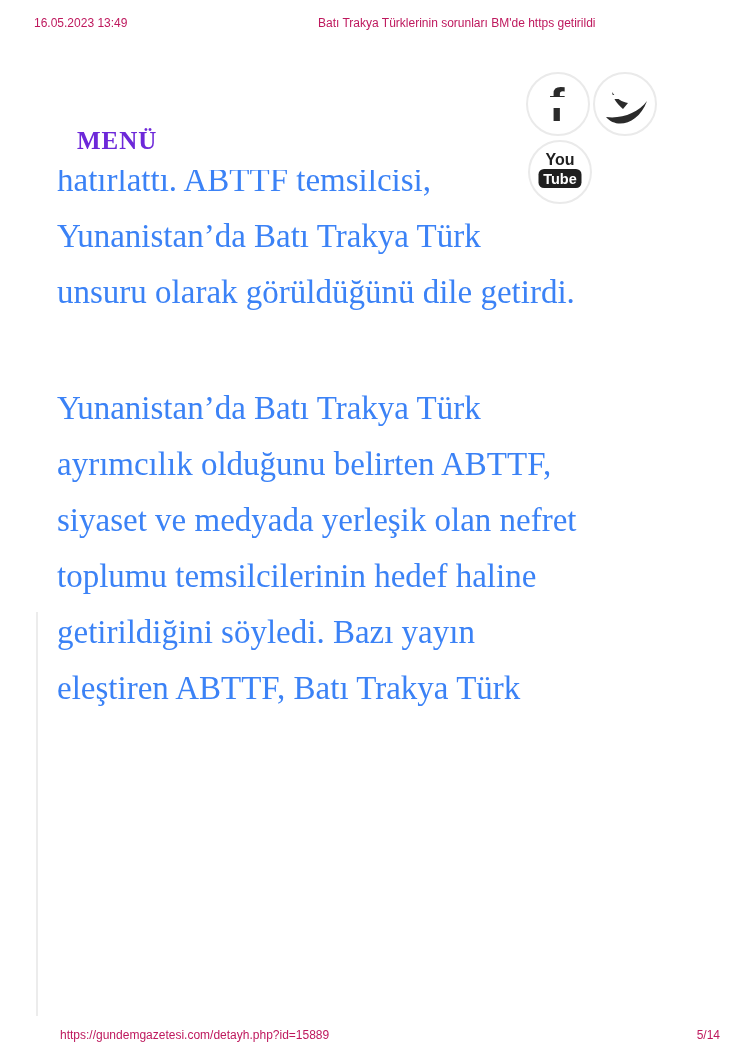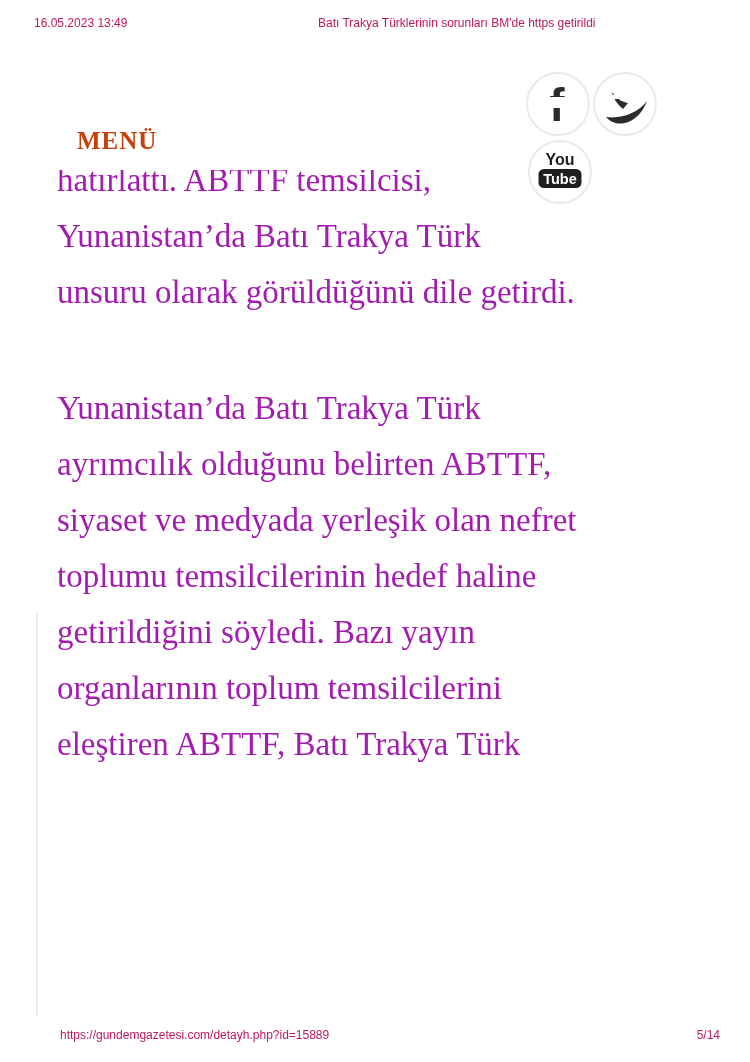--- a/index.html
+++ b/index.html
@@ -13,21 +13,21 @@
     font-family: "Liberation Sans", sans-serif;
   }
 
   
   .content {
     position: absolute;
     left: 57px;
     top: 152px;
     width: 660px;
     z-index: 1;
-    color: #a21caf;
+    color: #3b82f6;
     font-family: "Liberation Serif", serif;
     font-size: 33px;
     line-height: 56px;
   }
   .para { margin: 0 0 60px 0; }
   .line { white-space: nowrap; }
 
   
   .top-band {
     position: absolute;
@@ -49,21 +49,21 @@
 
   
   .menu-label {
     position: absolute;
     left: 77px; top: 127px;
     z-index: 3;
     font-family: "Liberation Serif", serif;
     font-weight: bold;
     font-size: 25px;
     letter-spacing: 1px;
-    color: #c2410c;
+    color: #6d28d9;
   }
   .social-icon { position: absolute; width: 66px; height: 66px; z-index: 3; cursor: pointer; }
   .icon-facebook { left: 525px; top: 71px; }
   .icon-twitter  { left: 592px; top: 71px; }
   .icon-youtube  { left: 527px; top: 139px; }
 
   
   .v-rule {
     position: absolute;
     left: 36px; top: 612px;
@@ -82,21 +82,20 @@
       <div class="line">hatırlattı. ABTTF temsilcisi,</div>
       <div class="line">Yunanistan’da Batı Trakya Türk</div>
       <div class="line">unsuru olarak görüldüğünü dile getirdi.</div>
     </div>
     <div class="para">
       <div class="line">Yunanistan’da Batı Trakya Türk</div>
       <div class="line">ayrımcılık olduğunu belirten ABTTF,</div>
       <div class="line">siyaset ve medyada yerleşik olan nefret</div>
       <div class="line">toplumu temsilcilerinin hedef haline</div>
       <div class="line">getirildiğini söyledi. Bazı yayın</div>
-      <div class="line">organlarının toplum temsilcilerini</div>
       <div class="line">eleştiren ABTTF, Batı Trakya Türk</div>
     </div>
   </div>
 
   <div class="v-rule"></div>
 
   <div class="top-band"></div>
 
   <div class="print-header">
     <span class="hf-text header-datetime">16.05.2023 13:49</span>

